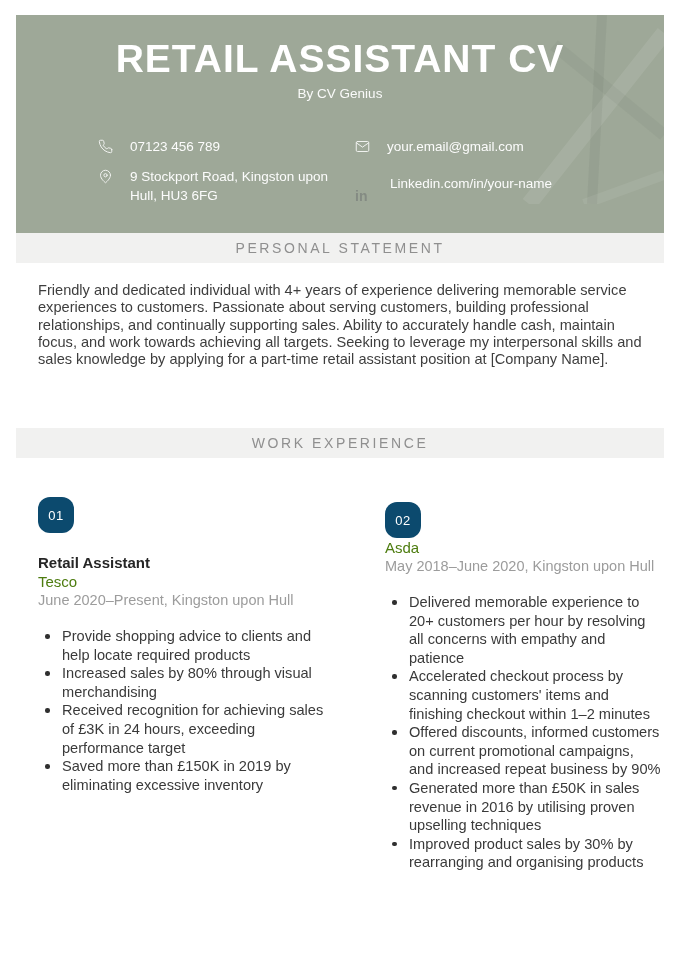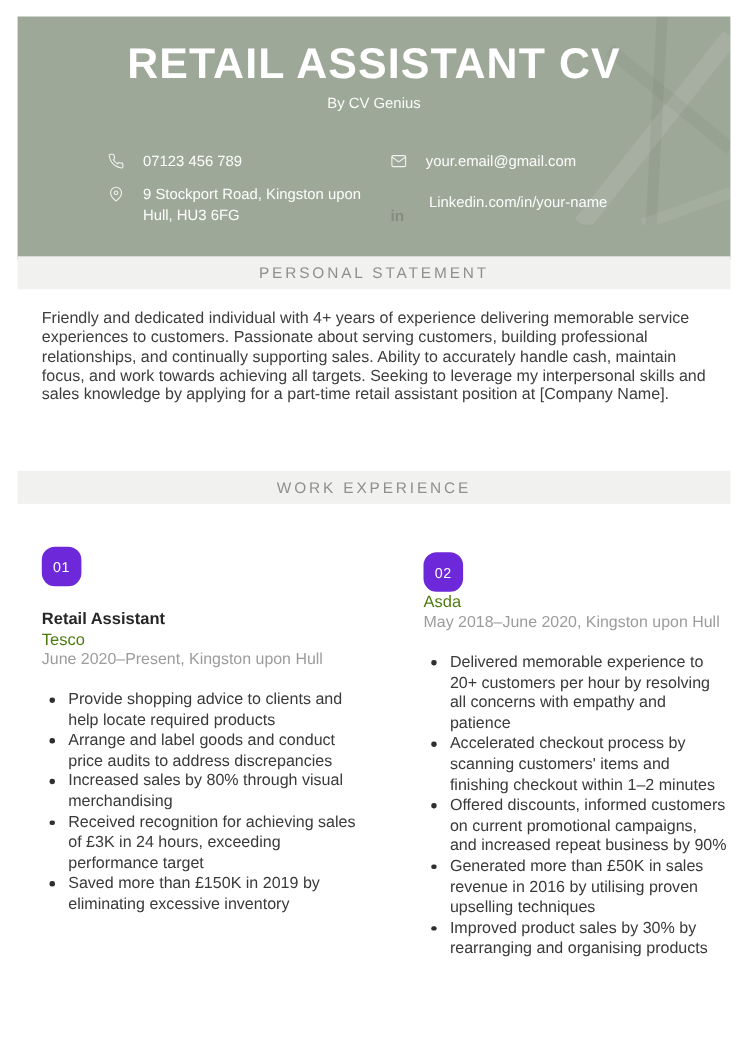--- a/index.html
+++ b/index.html
@@ -96,21 +96,21 @@
     position: absolute;
     left: 38px; top: 497px;
     display: flex;
     gap: 47px;
   }
   .col { width: 300px; }
   .col.col-right { width: 277px; padding-top: 5px; }
   .badge {
     width: 36px; height: 36px;
     border-radius: 12px;
-    background: #6d28d9;
+    background: #0c4a6e;
     color: #ffffff;
     font-size: 13px;
     letter-spacing: 0.5px;
     display: flex; align-items: center; justify-content: center;
   }
   .job-title {
     margin-top: 20px;
     font-size: 15px;
     font-weight: bold;
     color: #262626;
@@ -206,21 +206,20 @@
 
   <div class="columns">
 
     <div class="col">
       <div class="badge">01</div>
       <div class="job-title">Retail Assistant</div>
       <div class="job-company">Tesco</div>
       <div class="job-meta">June 2020–Present, Kingston upon Hull</div>
       <ul class="bullets">
         <li>Provide shopping advice to clients and help locate required products</li>
-        <li>Arrange and label goods and conduct price audits to address discrepancies</li>
         <li>Increased sales by 80% through visual merchandising</li>
         <li>Received recognition for achieving sales of £3K in 24 hours, exceeding performance target</li>
         <li>Saved more than £150K in 2019 by eliminating excessive inventory</li>
       </ul>
     </div>
 
     <div class="col col-right">
       <div class="badge">02</div>
       <div class="job-company">Asda</div>
       <div class="job-meta">May 2018–June 2020, Kingston upon Hull</div>

